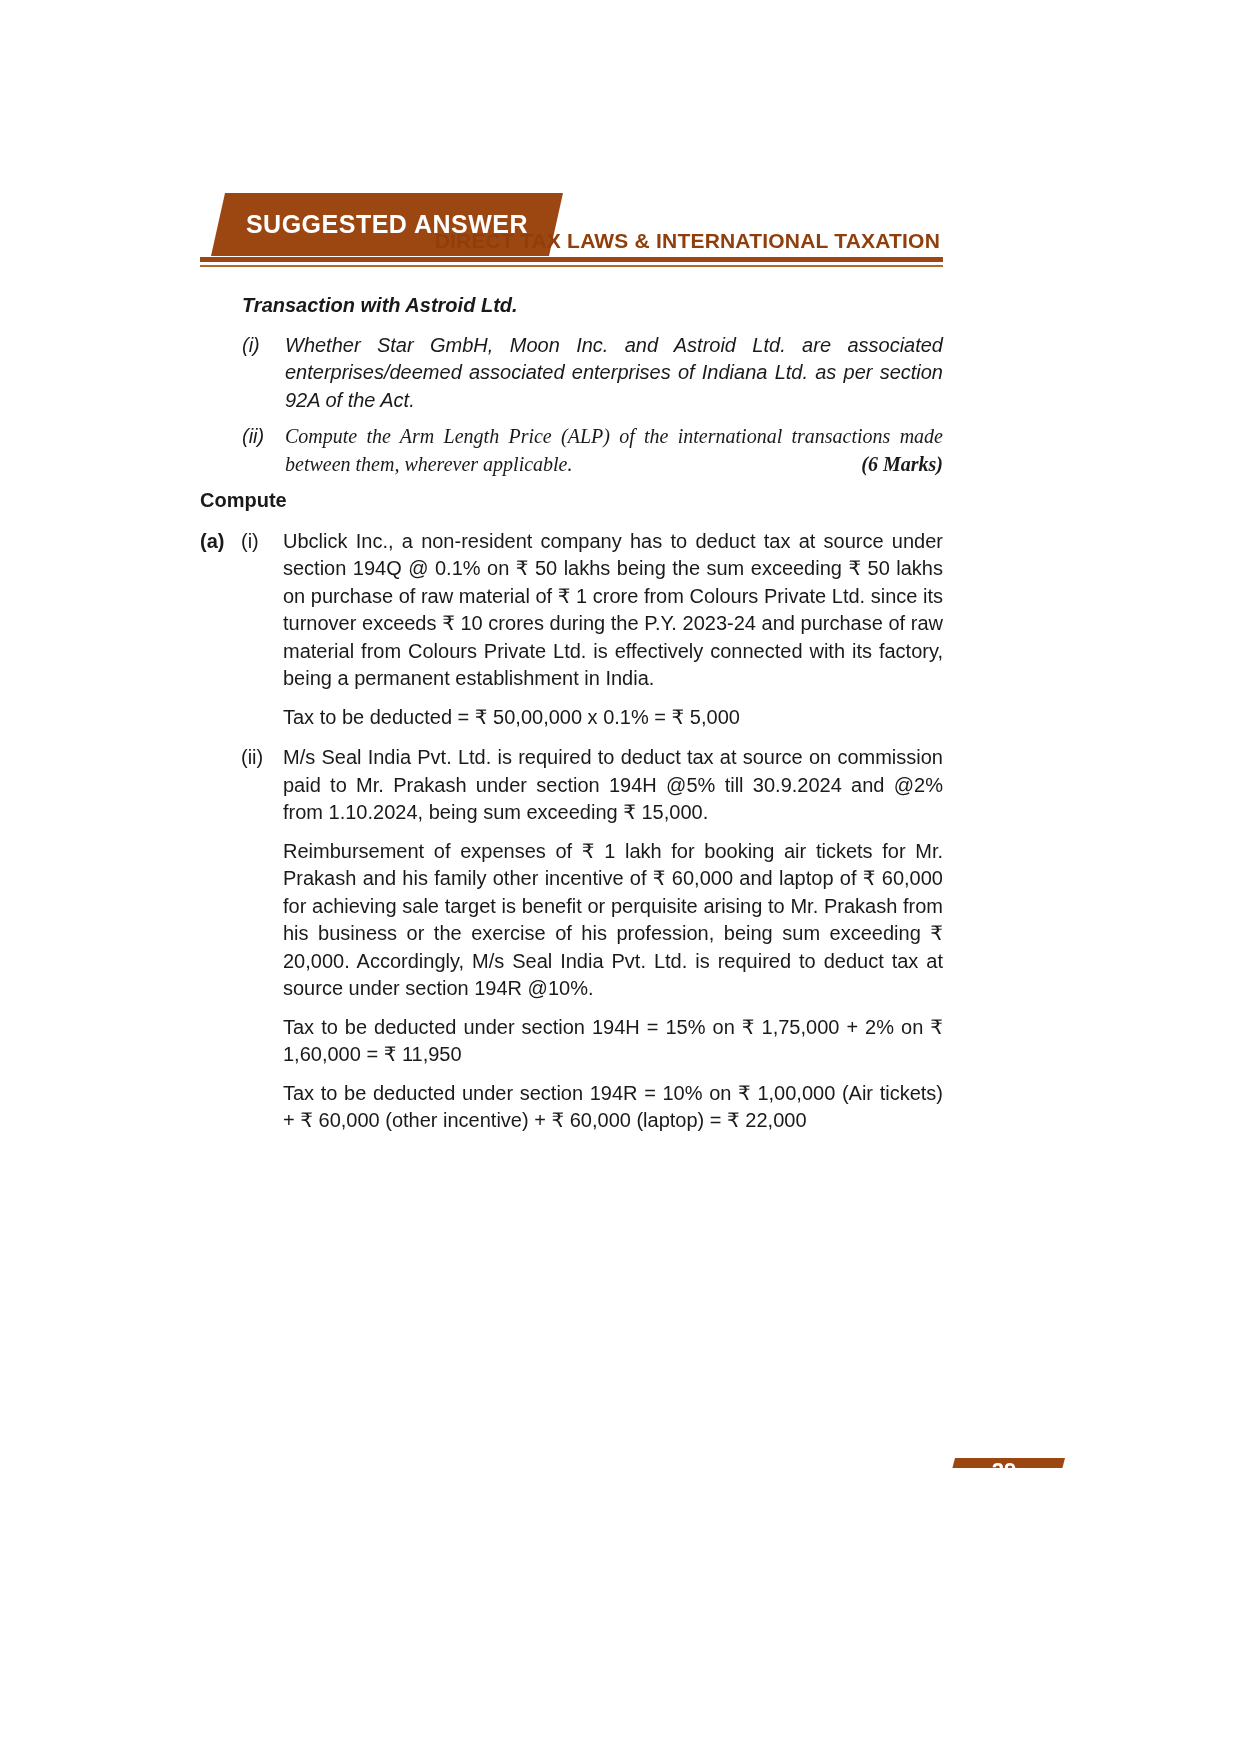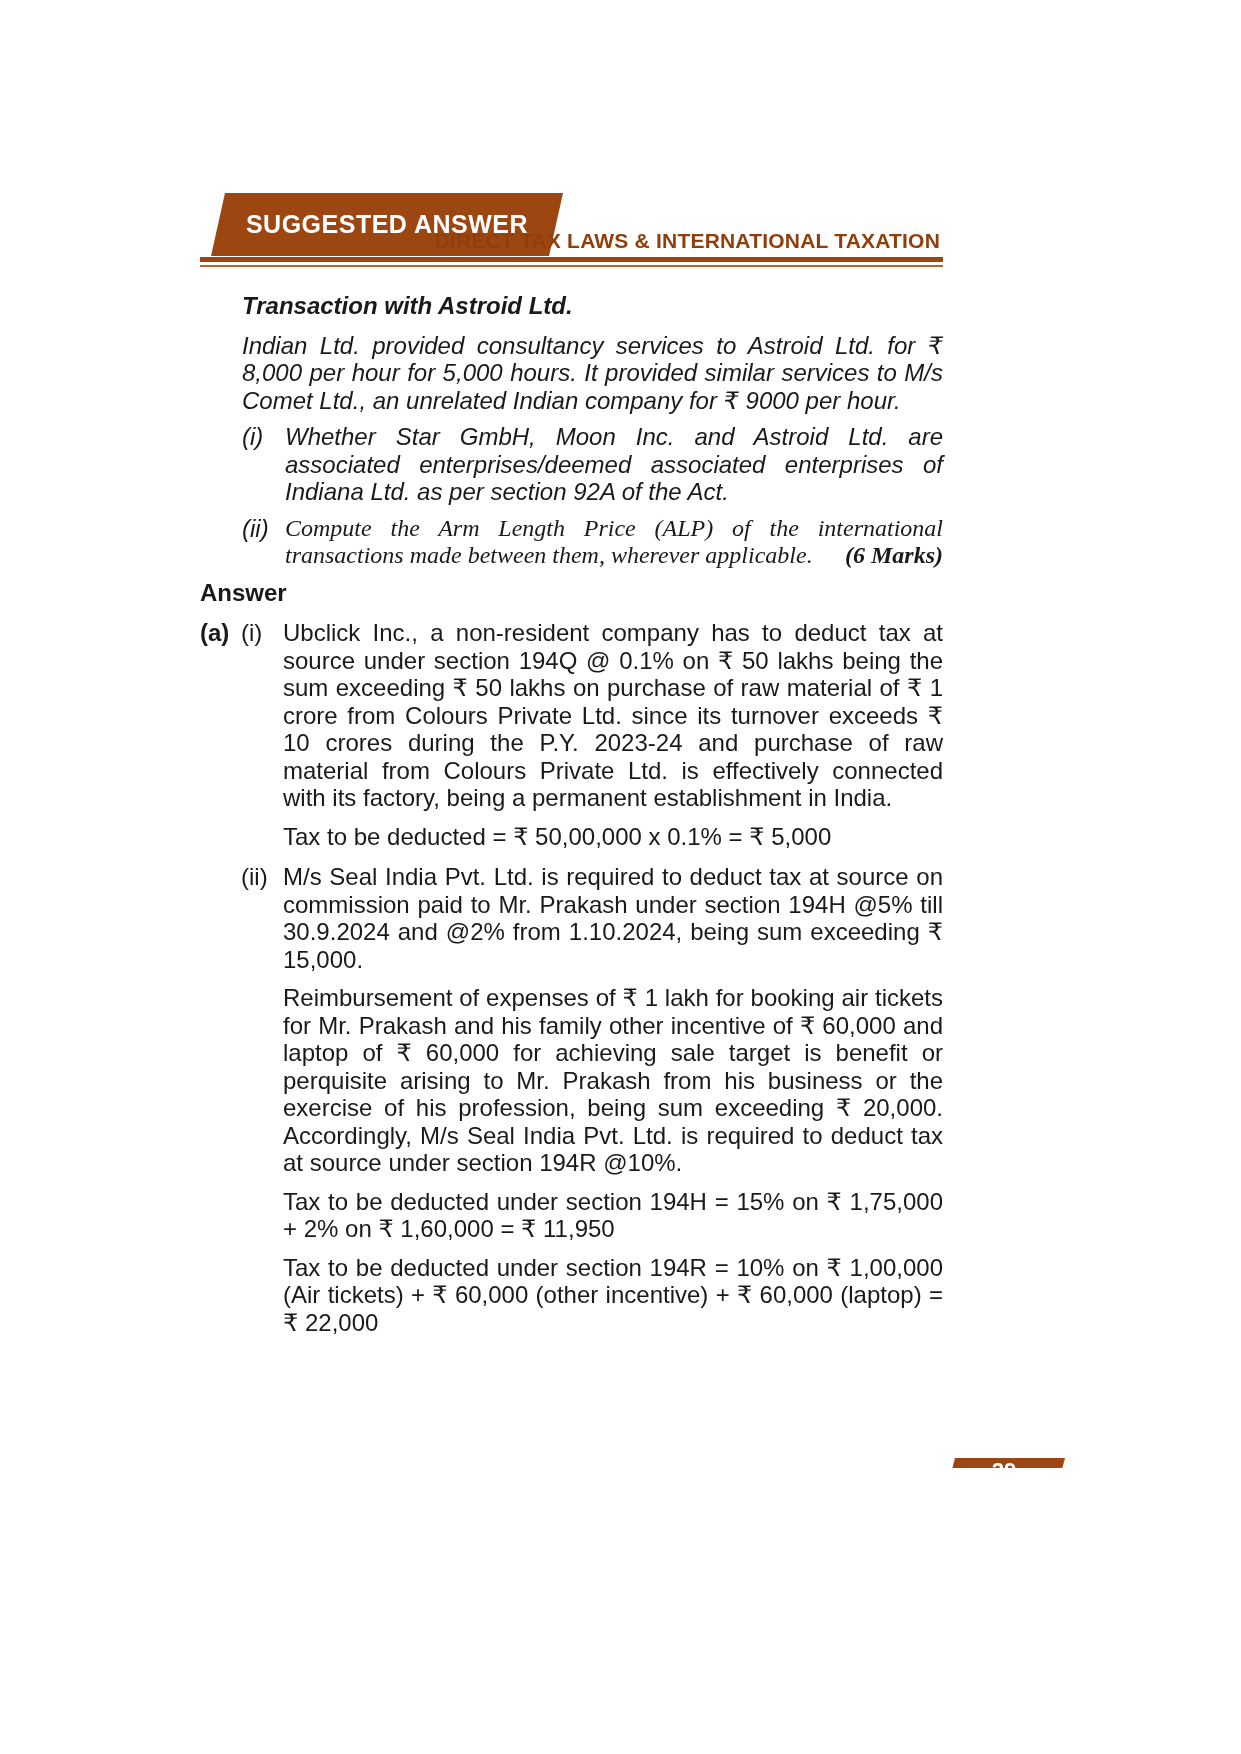--- a/index.html
+++ b/index.html
@@ -30,21 +30,21 @@
   .header-title{
     position:absolute;top:229px;right:301px;
     font-weight:bold;font-size:21px;color:var(--brown-dark);
     white-space:nowrap;letter-spacing:.2px;
   }
   .rule-thick{position:absolute;left:200px;top:257px;width:743px;height:5px;background:var(--brown);}
   .rule-thin{position:absolute;left:200px;top:265px;width:743px;height:2px;background:var(--tan);}
   
   .content{
     position:absolute;left:200px;top:292px;width:743px;
-    font-size:24px;line-height:27.5px;
+    font-size:20px;line-height:27.5px;
   }
   .question{margin-left:42px;font-style:italic;}
   .q-heading{font-weight:bold;margin:0 0 12px 0;}
   .q-para{margin:0 0 9px 0;text-align:justify;}
   .q-item{display:grid;grid-template-columns:43px 1fr;margin:0 0 9px 0;}
   .q-marker{display:block;}
   .q-item-body{position:relative;font-family:Liberation Serif, serif;}
   .q-item-text{margin:0;text-align:justify;}
   .q-marks{position:absolute;right:0;bottom:0;font-weight:bold;}
   .answer-heading{font-weight:bold;margin:8px 0 13px 0;font-style:normal;}
@@ -78,37 +78,36 @@
     </div>
     <div class="header-title">DIRECT TAX LAWS &amp; INTERNATIONAL TAXATION</div>
     <div class="rule-thick"></div>
     <div class="rule-thin"></div>
   </div>
 
   <div class="content">
 
     <div class="question">
       <p class="q-heading">Transaction with Astroid Ltd.</p>
-      <p class="q-para">Indian Ltd. provided consultancy services to Astroid Ltd. for ₹ 8,000 per hour for 5,000 hours. It provided similar services to M/s Comet Ltd., an unrelated Indian company for ₹ 9000 per hour.</p>
 
       <div class="q-item">
         <span class="q-marker">(i)</span>
         <p class="q-item-text">Whether Star GmbH, Moon Inc. and Astroid Ltd. are associated enterprises/deemed associated enterprises of Indiana Ltd. as per section 92A of the Act.</p>
       </div>
 
       <div class="q-item">
         <span class="q-marker">(ii)</span>
         <div class="q-item-body">
           <p class="q-item-text">Compute the Arm Length Price (ALP) of the international transactions made between them, wherever applicable.</p>
           <span class="q-marks">(6 Marks)</span>
         </div>
       </div>
     </div>
 
-    <p class="answer-heading">Answer</p>
+    <p class="answer-heading">Compute</p>
 
     <div class="answer-grid">
       <span class="part-label">(a)</span>
       <span class="sub-marker">(i)</span>
       <div class="sub-body">
         <p>Ubclick Inc., a non-resident company has to deduct tax at source under section 194Q @ 0.1% on ₹ 50 lakhs being the sum exceeding ₹ 50 lakhs on purchase of raw material of ₹ 1 crore from Colours Private Ltd. since its turnover exceeds ₹ 10 crores during the P.Y. 2023-24 and purchase of raw material from Colours Private Ltd. is effectively connected with its factory, being a permanent establishment in India.</p>
         <p>Tax to be deducted = ₹ 50,00,000 x 0.1% = ₹ 5,000</p>
       </div>
 
       <span></span>

